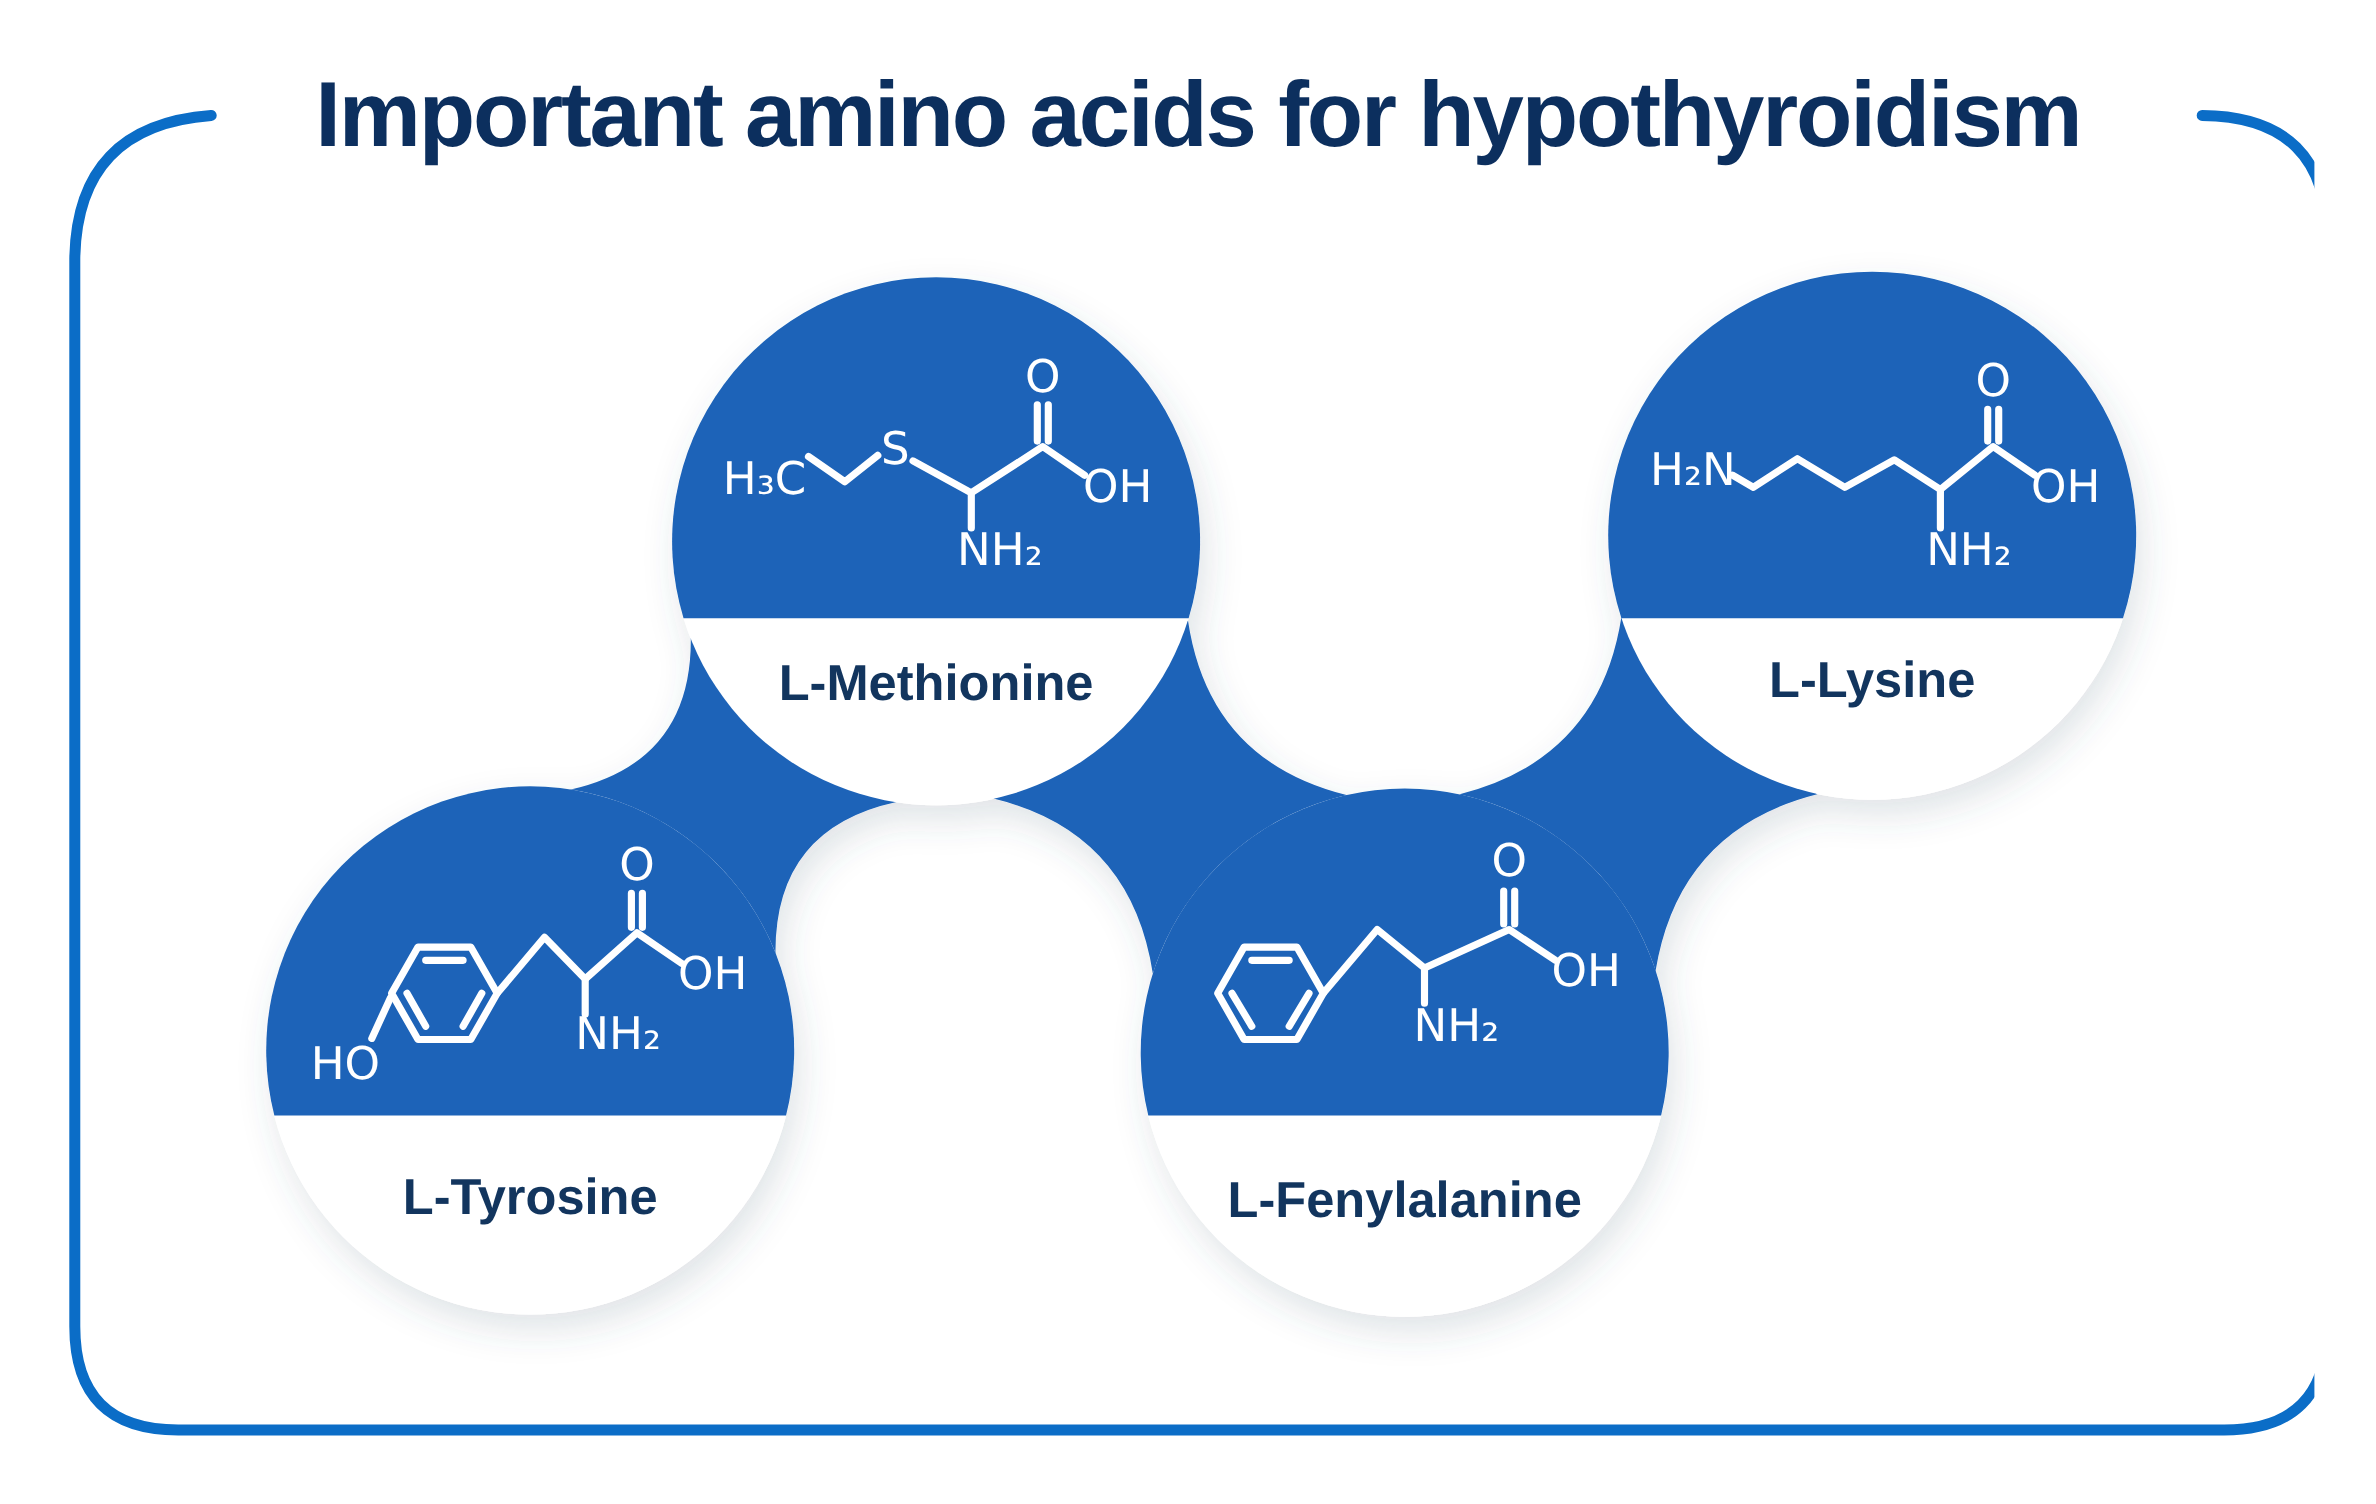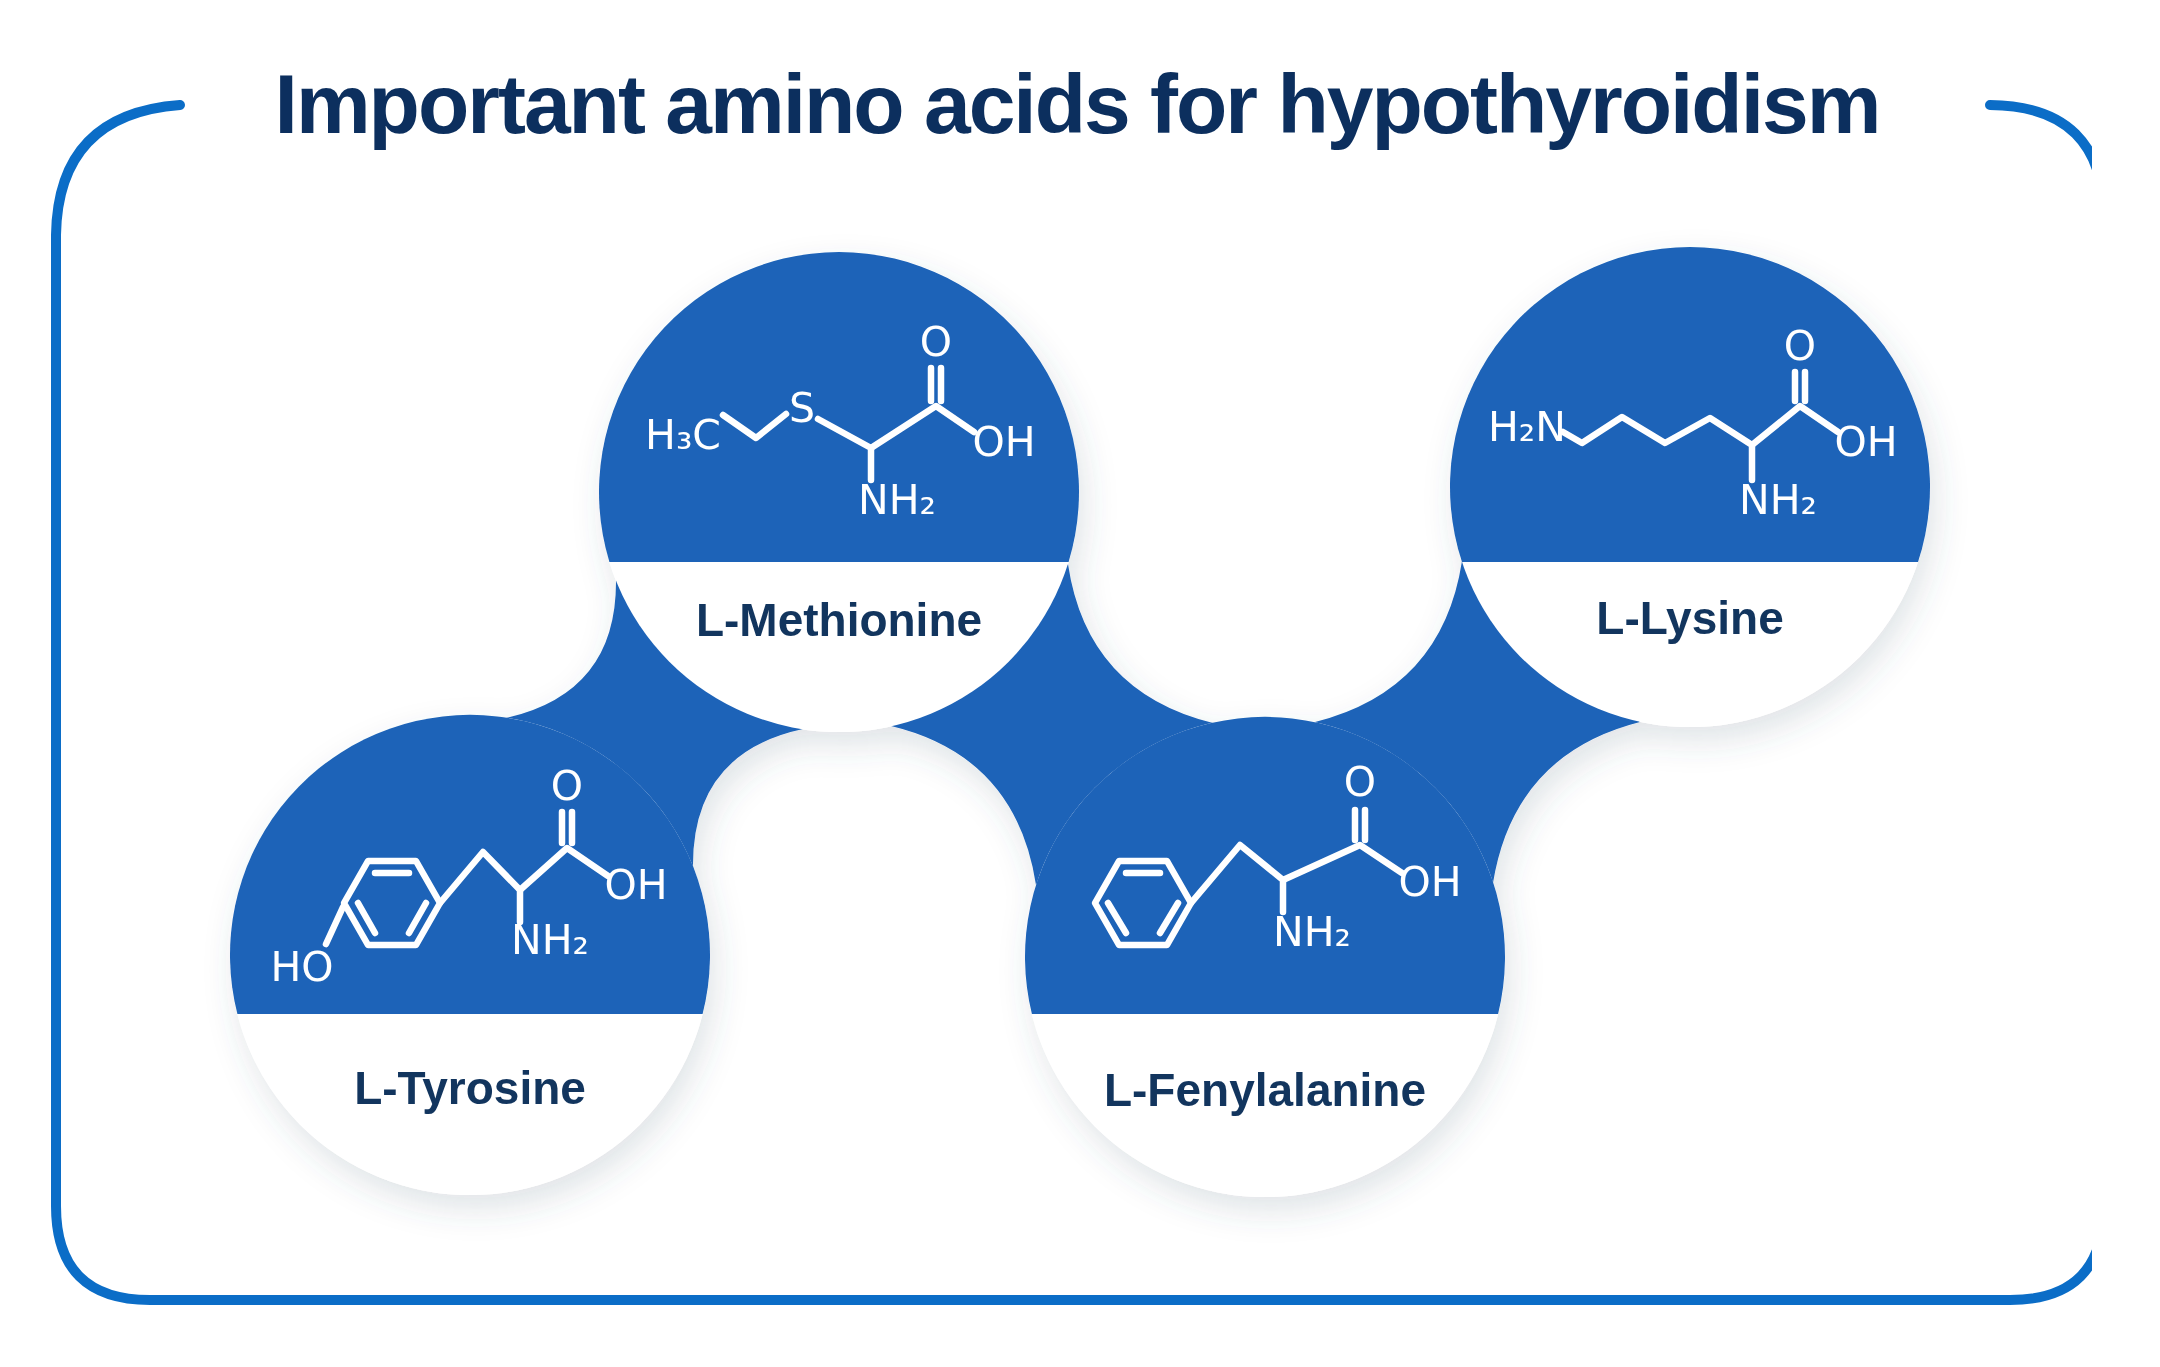--- a/index.html
+++ b/index.html
@@ -7,20 +7,21 @@
     padding: 0;
     background: #ffffff;
   }
   .stage {
     position: relative;
     width: 2092px;
     height: 1367px;
     background: #ffffff;
     overflow: hidden;
     font-family: "Liberation Sans", sans-serif;
+    margin-left: 12px;
   }
   .stage svg {
     position: absolute;
     inset: 0;
     display: block;
   }
   text { user-select: none; }
   .title-text {
     font-family: "Liberation Sans", sans-serif;
     font-weight: bold;

